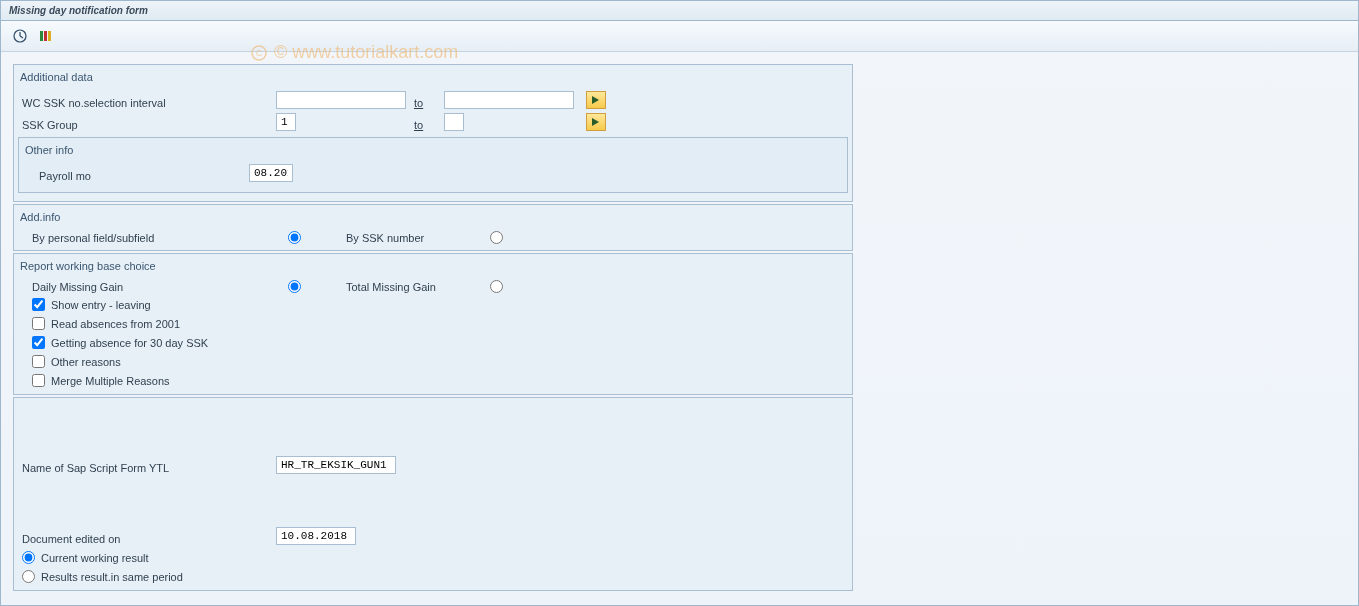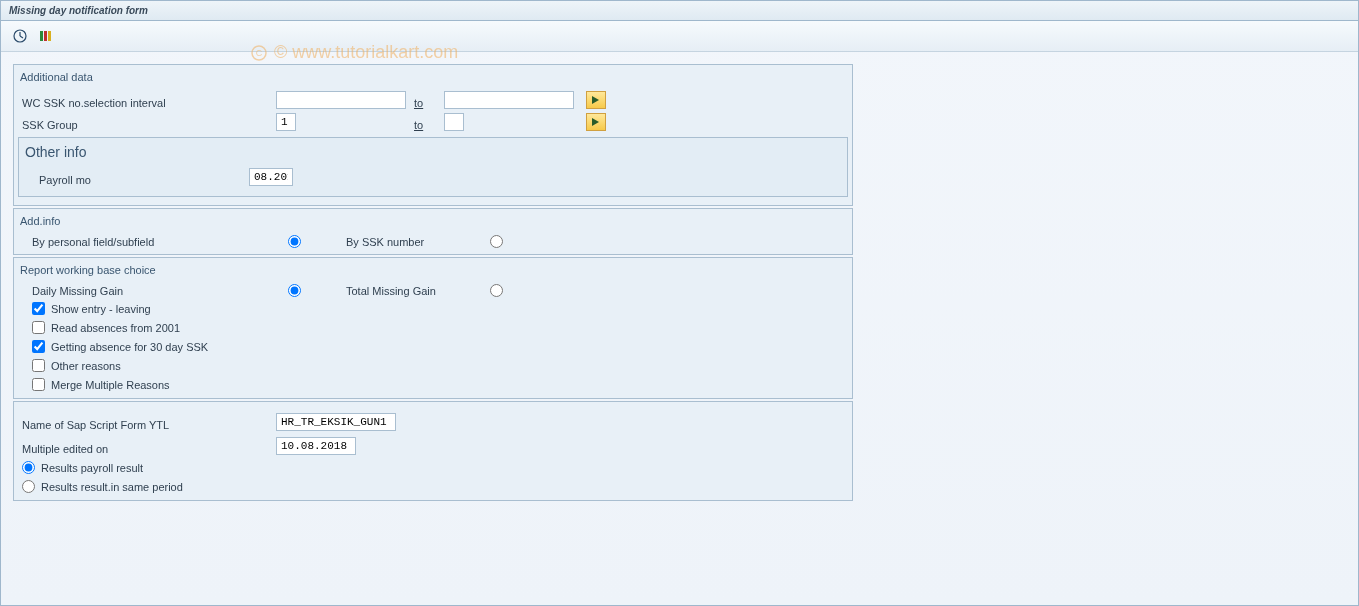--- a/index.html
+++ b/index.html
@@ -58,21 +58,21 @@
       padding: 2px 4px 6px 2px;
     }
     .sub-group {
       border: 1px solid #a9bed0;
       background: #e3edf5;
       padding: 4px 6px 8px 6px;
       margin: 4px 0;
     }
     .sub-group-title {
       color: #3a5670;
-      font-size: 14px;
+      font-size: 11px;
       padding: 2px 0 6px 0;
     }
     .row {
       display: flex;
       align-items: flex-end;
       padding: 2px 0;
       gap: 4px;
     }
     .label {
       width: 220px;
@@ -122,21 +122,21 @@
     }
     .radio-col1 { width: 60px; display:flex; justify-content:flex-start; padding-left: 46px; }
     .radio-label2 { width: 180px; padding-left: 40px; color: #2f3f4f; }
     .check-row {
       display: flex;
       align-items: center;
       padding: 3px 0 3px 14px;
       gap: 6px;
       color: #2f3f4f;
     }
-    .bottom-rows .row { padding: 3px 0; }
+    .bottom-rows .row { padding: 3px 0; margin-top: 47px; }
     .bottom-rows .label { width: 220px; padding-left: 4px; }
     .radio-inline {
       display: flex;
       align-items: center;
       gap: 6px;
       padding: 3px 0 3px 4px;
       color: #2f3f4f;
     }
     .watermark {
       position: absolute;
@@ -271,27 +271,27 @@
       </div>
     </div>
 
     <div class="panel bottom-rows" style="padding-top:8px;">
       <div class="row">
         <span class="label">Name of Sap Script Form YTL</span>
         <span style="width:30px"></span>
         <input type="text" class="inp-form" value="HR_TR_EKSIK_GUN1" style="">
       </div>
       <div class="row">
-        <span class="label">Multiple edited on</span>
+        <span class="label">Document edited on</span>
         <span style="width:30px"></span>
         <input type="text" class="inp-date" value="10.08.2018" style="">
       </div>
       <div class="radio-inline">
         <input type="radio" name="bottom" checked="" style="">
-        <span>Results payroll result</span>
+        <span>Current working result</span>
       </div>
       <div class="radio-inline">
         <input type="radio" name="bottom" style="">
         <span>Results result.in same period</span>
       </div>
     </div>
 
   </div>
 </div>
 

